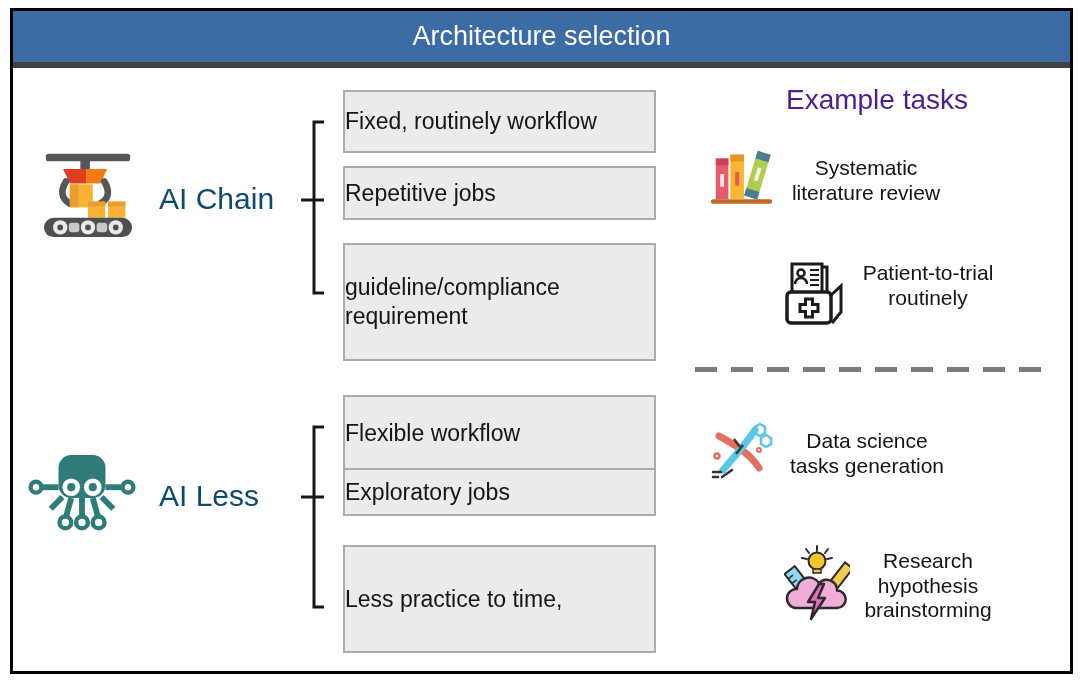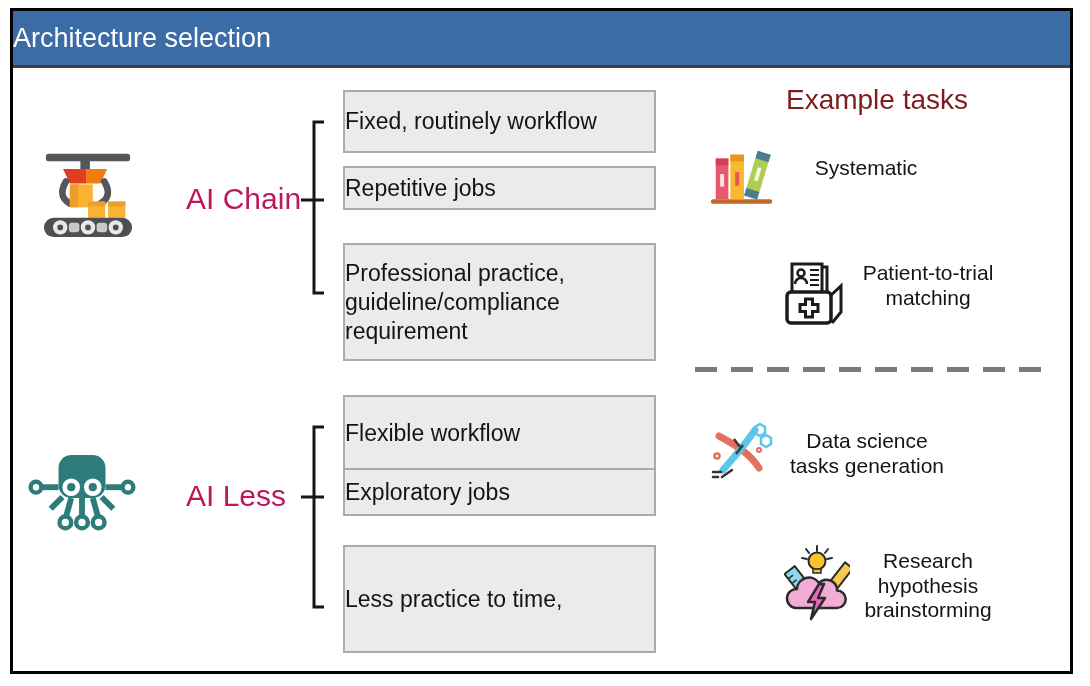--- a/index.html
+++ b/index.html
@@ -6,38 +6,38 @@
   .canvas {
     position:relative; width:1090px; height:686px; background:#ffffff;
     font-family:"Liberation Sans", sans-serif; color:#141414; overflow:hidden;
   }
   .frame {
     position:absolute; left:10px; top:8px; width:1063px; height:666px;
     border:3px solid #000; box-sizing:border-box; background:#fff;
   }
   .header {
     position:absolute; left:0; top:0; width:100%; height:57px;
-    background:#3C6CA6; border-bottom:3px solid #404040; box-sizing:border-box;
-    display:flex; align-items:center; 
+    background:#3C6CA6; border-bottom:6px solid #404040; box-sizing:border-box;
+    display:flex; align-items:center; justify-content:center;
   }
   .header span { color:#fff; font-size:27px; }
   .abs { position:absolute; }
-  .row-label { position:absolute; font-size:30px; color:#be185d; white-space:nowrap;margin-left:27px; }
+  .row-label { position:absolute; font-size:30px; color:#0c4a6e; white-space:nowrap; }
   .crit-box {
     position:absolute; left:343px; width:313px; box-sizing:border-box;
     background:#EBEBEB; border:2px solid #ABABAB;
     display:flex; align-items:center; 
     font-size:23px; line-height:29px; color:#141414;
   }
   .crit-box .ln { display:block; }
   .task-text {
     position:absolute; text-align:center; font-size:21px; line-height:24.5px; color:#141414;
   }
   .task-text .ln { display:block; }
-  .section-heading { position:absolute; font-size:28px; text-align:center; color:#7f1d1d; }
+  .section-heading { position:absolute; font-size:28px; text-align:center; color:#4c1d95; }
   .dash-line {
     position:absolute; left:695px; top:367px; width:350px; height:5px;
     background:repeating-linear-gradient(90deg,#7b7b7b 0 22px,transparent 22px 36px);
   }
   svg { display:block; }
 </style>
 </head>
 <body>
 
 <div class="canvas">
@@ -76,28 +76,27 @@
 
   <svg class="abs" style="left:297px;top:116px" width="32" height="184" viewBox="0 0 32 184">
     <path d="M27 6 H17 V177 H27 M4 84 H27" fill="none" stroke="#161616" stroke-width="3"></path>
   </svg>
 
   <div class="crit-box" style="top:90px;height:63px">
     <div>
         <span class="ln">Fixed, routinely workflow</span>
       </div>
   </div>
-  <div class="crit-box" style="top:166px;height:44px">
+  <div class="crit-box" style="top:166px;height:54px">
     <div>
         <span class="ln">Repetitive jobs</span>
       </div>
   </div>
   <div class="crit-box" style="top:243px;height:118px">
     <div>
-      <span class="ln">Professional practice,</span>
       <span class="ln">guideline/compliance</span>
       <span class="ln">requirement</span>
     </div>
   </div>
 
   <div class="section-heading" style="left:757px;top:84px;width:240px">Example tasks</div>
 
   <svg class="abs" style="left:708px;top:142px" width="68" height="68" viewBox="0 0 70 68">
     <rect x="3" y="58" width="63" height="4.5" rx="2" fill="#C06A2A"></rect>
     <rect x="8" y="16" width="13" height="42" fill="#E75A6E"></rect>
@@ -108,40 +107,41 @@
     <rect x="28" y="30" width="4" height="14" fill="#E8574F"></rect>
     <g transform="rotate(17 50 36)">
       <rect x="43" y="9" width="14" height="48" fill="#AECD52"></rect>
       <rect x="43" y="9" width="14" height="8" fill="#4A7C94"></rect>
       <rect x="43" y="49" width="14" height="8" fill="#4A7C94"></rect>
       <rect x="48" y="25" width="4" height="14" fill="#ffffff" opacity="0.85"></rect>
     </g>
   </svg>
   <div class="task-text" style="left:780px;top:156px;width:172px">
     <span class="ln">Systematic</span>
+    <span class="ln">literature review</span>
   </div>
 
   <svg class="abs" style="left:783px;top:261px" width="62" height="66" viewBox="0 0 62 66">
     <path d="M40 6 h4 v26" fill="none" stroke="#1b1b1b" stroke-width="3"></path>
     <rect x="9" y="3" width="30" height="29" fill="#fff" stroke="#1b1b1b" stroke-width="3"></rect>
     <circle cx="18" cy="12" r="3.5" fill="none" stroke="#1b1b1b" stroke-width="2.5"></circle>
     <path d="M12 23 a6 6 0 0 1 12 0" fill="none" stroke="#1b1b1b" stroke-width="2.5"></path>
     <g stroke="#1b1b1b" stroke-width="2">
       <line x1="27" y1="9" x2="36" y2="9"></line>
       <line x1="27" y1="14" x2="36" y2="14"></line>
       <line x1="27" y1="19" x2="36" y2="19"></line>
       <line x1="27" y1="24" x2="36" y2="24"></line>
     </g>
     <path d="M46 36 l12 -11 v26 l-9 11" fill="#fff" stroke="#1b1b1b" stroke-width="3"></path>
     <rect x="4" y="31" width="44" height="31" rx="4" fill="#fff" stroke="#1b1b1b" stroke-width="3.5"></rect>
     <path d="M22.5 38 h7 v5.5 h5.5 v7 h-5.5 v5.5 h-7 v-5.5 h-5.5 v-7 h5.5 z" fill="none" stroke="#1b1b1b" stroke-width="3"></path>
   </svg>
   <div class="task-text" style="left:846px;top:261px;width:164px">
     <span class="ln">Patient-to-trial</span>
-    <span class="ln">matching</span>
+    <span class="ln">routinely</span>
   </div>
 
   <div class="dash-line"></div>
 
   <svg class="abs" style="left:709px;top:420px" width="64" height="64" viewBox="0 0 64 64">
     <path d="M10 16 C24 24 40 32 50 48" stroke="#E2705C" stroke-width="7" fill="none" stroke-linecap="round"></path>
     <path d="M46 10 C37 24 24 38 14 50" stroke="#5BC6E8" stroke-width="7" fill="none" stroke-linecap="round"></path>
     <g stroke="#3a3a3a" stroke-width="2.5">
       <line x1="25" y1="19" x2="31" y2="27"></line>
       <line x1="34" y1="25" x2="27" y2="34"></line>

